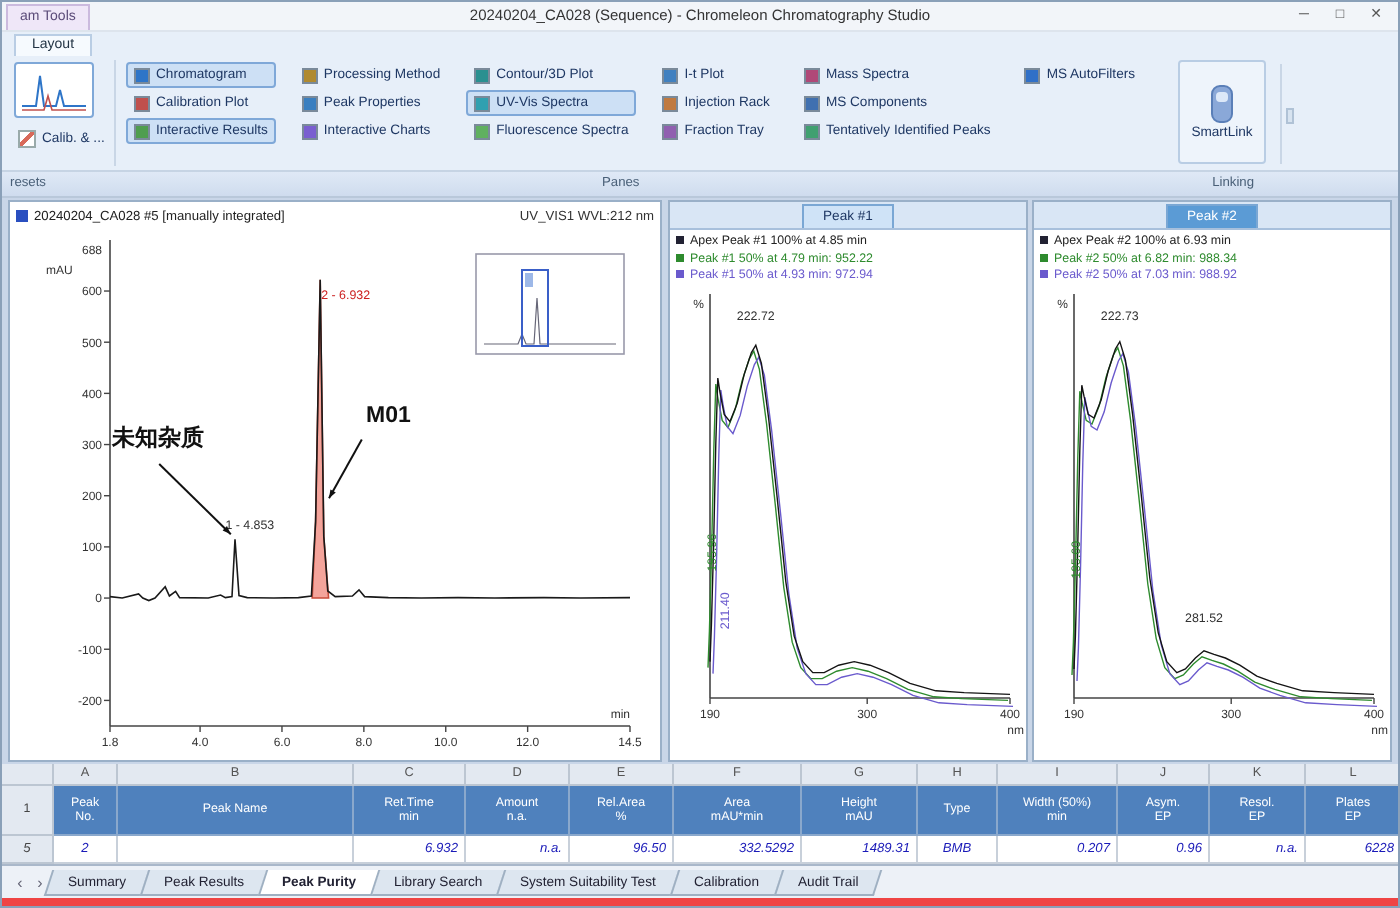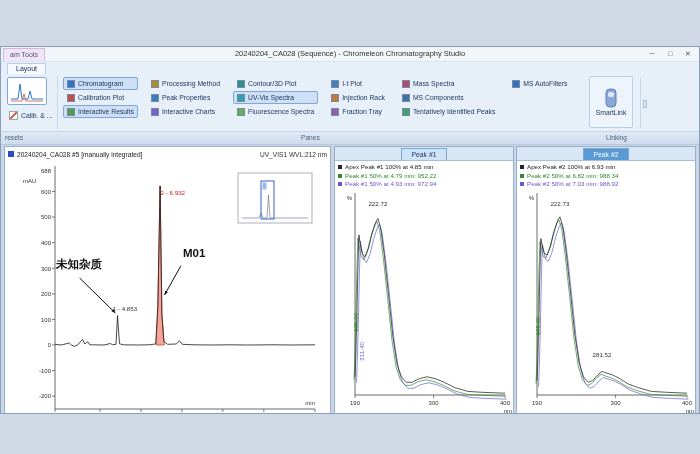--- a/index.html
+++ b/index.html
@@ -1,18 +1,18 @@
 <!DOCTYPE html>
 <html><head>
 <meta charset="utf-8">
 <style>
   *{margin:0;padding:0;box-sizing:border-box;}
   html,body{background:#cfd8e4;}
   body{font-family:"Liberation Sans","DejaVu Sans",sans-serif;color:#222;}
-  .window{position:relative;width:700px;height:368px;background:#ef4444;border:1px solid #8aa0b8;overflow:hidden;margin-top:46px;}
+  .window{position:relative;width:700px;height:454px;background:#ef4444;border:1px solid #8aa0b8;overflow:hidden;}
 
   
   .titlebar{position:absolute;top:0;left:0;right:0;height:15px;background:#f2f5f9;border-bottom:1px solid #dde4ed;}
   .qa-tab{position:absolute;left:2px;top:1px;font-size:7px;color:#5a4a78;background:#efe7f8;border:1px solid #cbbade;border-bottom:none;padding:0 6px;height:13px;line-height:12px;}
   .wtitle{position:absolute;left:0;right:0;top:2px;text-align:center;font-size:7.5px;color:#333;}
   .winbtns{position:absolute;right:3px;top:1px;display:flex;gap:2px;}
   .winbtns span{width:16px;height:12px;font-size:7px;color:#555;text-align:center;line-height:12px;}
 
   
   .menubar{position:absolute;top:15px;left:0;right:0;height:12px;background:#e7eff9;}

